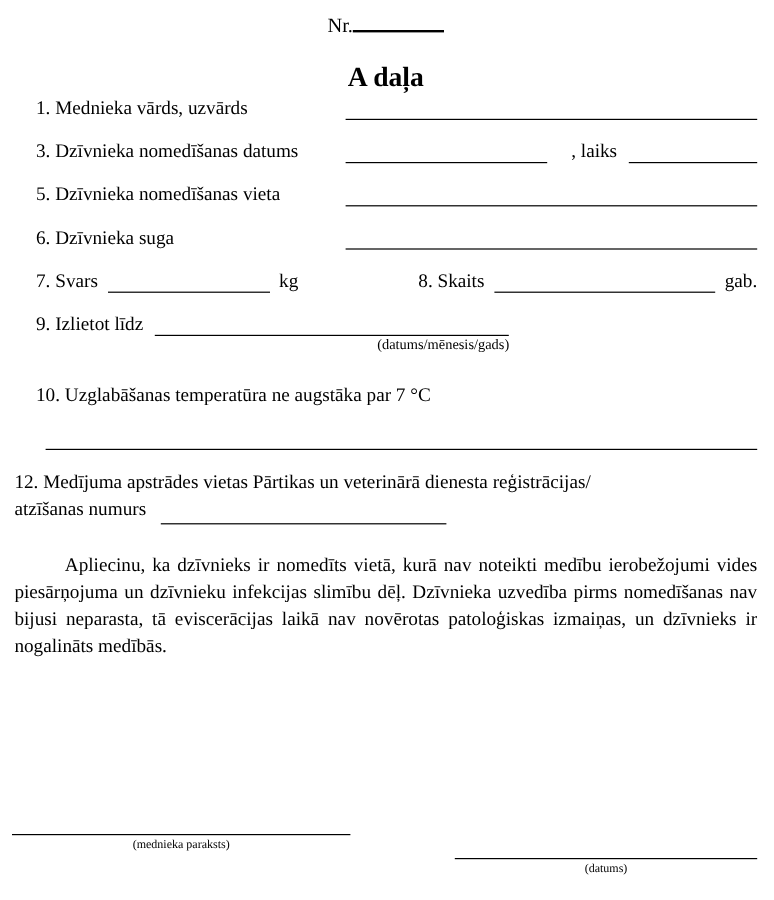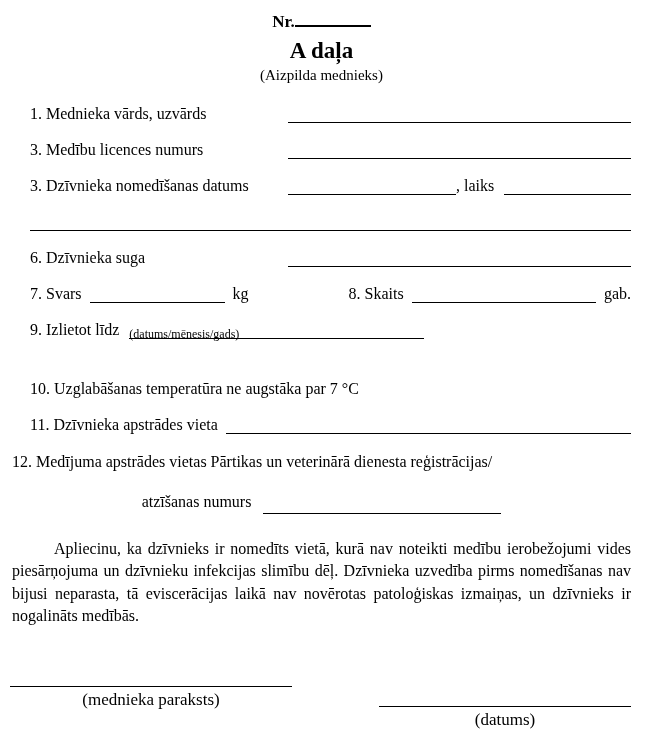--- a/index.html
+++ b/index.html
@@ -9,105 +9,101 @@
     width: 645px;
     height: 750px;
     background: #ffffff;
     color: #000000;
     font-family: "Liberation Serif", "DejaVu Serif", serif;
     font-size: 16px;
     padding: 12px 14px 0 12px;
     overflow: hidden;
   }
   .center { text-align: center; }
-  .nr { font-weight: bold; font-size: 17px; margin-bottom: 6px; }
+  .nr { font-weight: normal; font-size: 17px; margin-bottom: 20px; }
   .nr-blank {
     display: inline-block;
     width: 76px;
     height: 14px;
     border-bottom: 2px solid #000;
   }
   .title { font-weight: bold; font-size: 23px; margin-bottom: 3px; }
   .subtitle { font-size: 15px; margin-bottom: 20px; }
 
   .fields { padding-left: 18px; }
   .row { display: flex; align-items: flex-end; margin-bottom: 17px; }
   .label { white-space: nowrap; line-height: 19px; }
   .label.w { width: 258px; flex: none; }
   .blank { border-bottom: 1px solid #000; height: 19px; display: inline-block; }
   .grow { flex: 1; }
   .b168 { width: 168px; flex: none; }
   .b135 { width: 135px; flex: none; margin-left: 8px; }
   .b238 { width: 238px; margin-left: 8px; vertical-align: bottom; }
   .ml8 { margin-left: 8px; }
-  .mlr { margin: 0 10px 0 0; }
+  .mlr { margin: 0 10px 0 20px; }
   .spacer78 { width: 100px; flex: none; }
 
   .row9 { display: flex; align-items: flex-end; margin: 12px 0 40px; font-family: Liberation Serif, serif; }
   .stack9 { position: relative; width: 295px; margin-left: 10px; flex: none; }
   .stack9 .blank { width: 100%; display: block; }
   .caption9 {
-    position: absolute; top: 8px; left: 0; right: 0;
-    text-align: left; font-size: 12px; line-height: 13px;
+    position: absolute; top: 20px; left: 0; right: 0;
+    text-align: right; font-size: 12px; line-height: 13px;
   }
 
   .field12 { margin-top: 2px; line-height: 1.4; }
-  .f12l2 { margin-top: 18px; text-align: center; }
+  .f12l2 { margin-top: 0; }
 
   .declaration {
     margin: 24px 0 0 0;
     text-align: justify;
     text-indent: 42px;
     line-height: 1.4;
   }
 
   .sig-row {
     position: absolute;
     left: 10px; right: 14px; bottom: 20px;
     display: flex;
     justify-content: space-between;
   }
   .sig-stack { width: 282px; }
   .sig-stack.right { width: 252px; margin-top: 20px; }
   .sig-line { border-top: 1px solid #000; height: 0; }
-  .sig-caption { text-align: center; font-size: 17px; padding-top: 3px; }
+  .sig-caption { text-align: center; font-size: 10px; padding-top: 3px; }
 </style>
 </head>
 <body>
 
 <div class="page">
 
   <div class="center nr">
     <span>Nr.</span><span class="nr-blank"></span>
   </div>
 
   <div class="center title">A daļa</div>
-  <div class="center subtitle">(Aizpilda mednieks)</div>
 
   <div class="fields">
 
     <div class="row">
       <span class="label w">1. Mednieka vārds, uzvārds</span>
       <span class="blank grow"></span>
     </div>
 
 
-    <div class="row">
-      <span class="label w">3. Medību licences numurs</span>
-      <span class="blank grow"></span>
-    </div>
 
     <div class="row">
       <span class="label w">3. Dzīvnieka nomedīšanas datums</span>
       <span class="blank b168"></span>
       <span class="label mlr">, laiks</span>
       <span class="blank grow"></span>
     </div>
 
     <div class="row">
+      <span class="label w">5. Dzīvnieka nomedīšanas vieta</span>
       <span class="blank grow"></span>
     </div>
 
     <div class="row">
       <span class="label w">6. Dzīvnieka suga</span>
       <span class="blank grow"></span>
     </div>
 
     <div class="row">
       <span class="label">7. Svars</span>
@@ -125,21 +121,20 @@
         <span class="blank"></span>
         <span class="caption9">(datums/mēnesis/gads)</span>
       </span>
     </div>
 
     <div class="row">
       <span class="label">10. Uzglabāšanas temperatūra ne augstāka par 7 °C</span>
     </div>
 
     <div class="row">
-      <span class="label">11. Dzīvnieka apstrādes vieta</span>
       <span class="blank grow ml8"></span>
     </div>
 
   </div>
 
   <div class="field12">
     <div>12. Medījuma apstrādes vietas Pārtikas un veterinārā dienesta reģistrācijas/</div>
     <div class="f12l2">
       <span>atzīšanas numurs</span>
       <span class="blank b238"></span>

